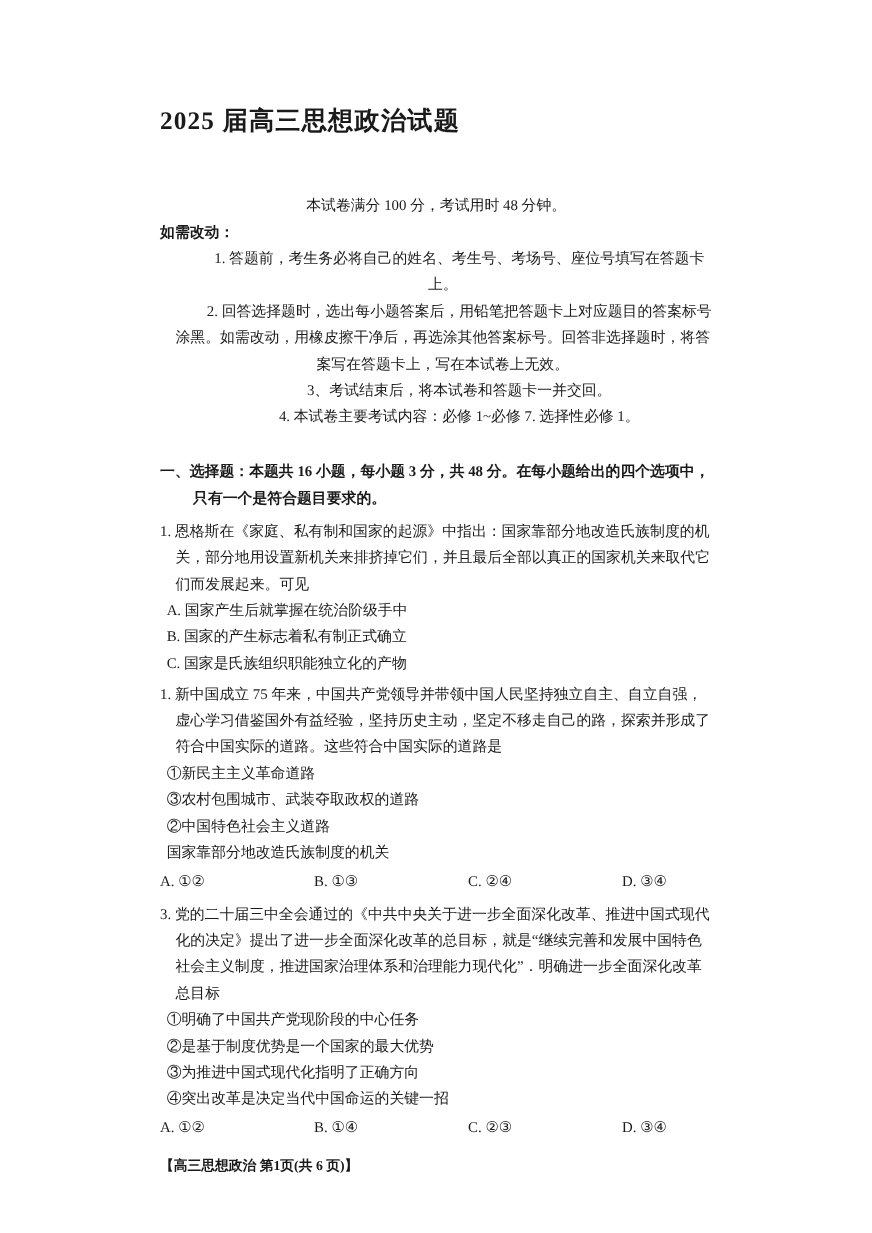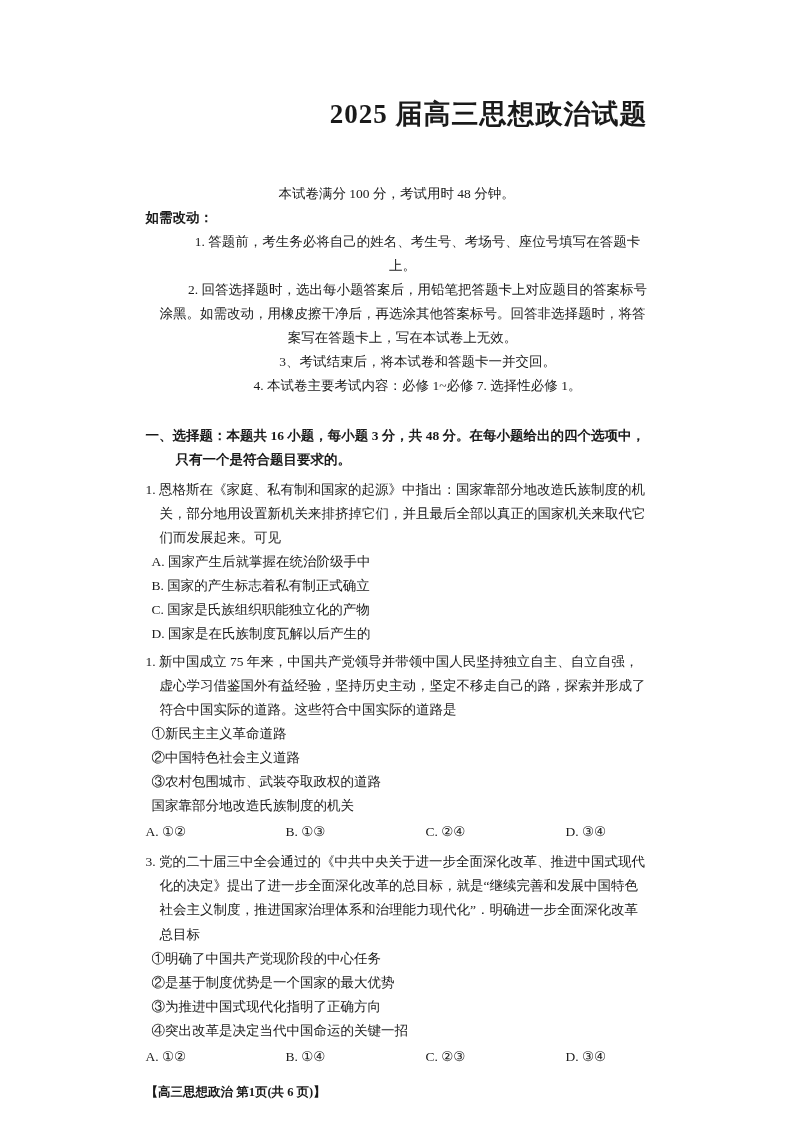--- a/index.html
+++ b/index.html
@@ -15,22 +15,22 @@
     -webkit-font-smoothing: antialiased;
   }
   .page {
     width: 502px;
     margin: 0 auto;
     padding-top: 90px;
     font-size: 13.5px;
     line-height: 1.78;
   }
   .title {
-    text-align: right;
-    font-size: 27px;
+    text-align: left;
+    font-size: 23px;
     font-weight: bold;
     letter-spacing: 1px;
     margin: 0 0 44px 0;
   }
   .subtitle {
     text-align: center;
     margin: 0;
   }
   .notice-heading {
     font-weight: bold;
@@ -95,28 +95,27 @@
     <p class="notice">4. 本试卷主要考试内容：必修 1~必修 7. 选择性必修 1。</p>
   </div>
 
   <p class="section-heading">一、选择题：本题共 16 小题，每小题 3 分，共 48 分。在每小题给出的四个选项中，只有一个是符合题目要求的。</p>
 
   <div class="question">
     <p class="stem">1. 恩格斯在《家庭、私有制和国家的起源》中指出：国家靠部分地改造氏族制度的机关，部分地用设置新机关来排挤掉它们，并且最后全部以真正的国家机关来取代它们而发展起来。可见</p>
     <p class="option">A. 国家产生后就掌握在统治阶级手中</p>
     <p class="option">B. 国家的产生标志着私有制正式确立</p>
     <p class="option">C. 国家是氏族组织职能独立化的产物</p>
-    <p class="option">D. 国家是在氏族制度瓦解以后产生的</p>
   </div>
 
   <div class="question">
     <p class="stem">1. 新中国成立 75 年来，中国共产党领导并带领中国人民坚持独立自主、自立自强，虚心学习借鉴国外有益经验，坚持历史主动，坚定不移走自己的路，探索并形成了符合中国实际的道路。这些符合中国实际的道路是</p>
     <p class="item">①新民主主义革命道路</p>
+    <p class="item">③农村包围城市、武装夺取政权的道路</p>
     <p class="item">②中国特色社会主义道路</p>
-    <p class="item">③农村包围城市、武装夺取政权的道路</p>
     <p class="item">国家靠部分地改造氏族制度的机关</p>
     <div class="answers">
       <span>A. ①②</span>
       <span>B. ①③</span>
       <span>C. ②④</span>
       <span>D. ③④</span>
     </div>
   </div>
 
   <div class="question">

